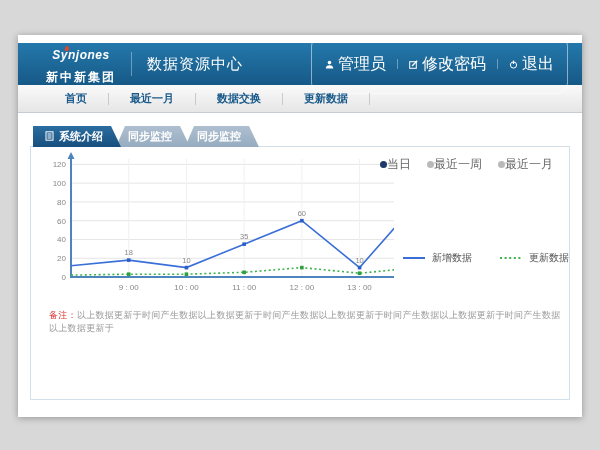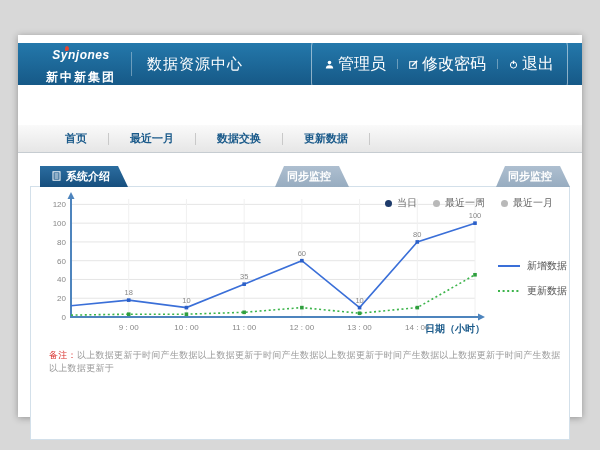--- a/index.html
+++ b/index.html
@@ -16,47 +16,47 @@
   .logo-dot{position:absolute;left:13px;top:-3px;width:4px;height:5px;border-radius:50% 50% 50% 0;background:#e8432e;}
   .logo-cn{font-weight:bold;font-size:12px;letter-spacing:2px;margin-top:9px;}
   .vsep{width:1px;height:24px;background:rgba(255,255,255,.35);margin:0 15px;}
   .app-title{font-size:15px;letter-spacing:1px;}
   .user-pill{margin-left:auto;display:flex;align-items:center;gap:11px;border:1px solid rgba(255,255,255,.5);
              border-radius:11px;padding:18px 13px;font-size:16px;}
   .user-item{display:flex;align-items:center;gap:4px;cursor:pointer;white-space:nowrap;}
   .pill-sep{width:1px;height:10px;background:rgba(255,255,255,.35);}
   
   .navbar{height:27px;background:linear-gradient(180deg,#fafafa,#e6e6e6);border-bottom:1px solid #c6ccd1;
-          display:flex;align-items:center;padding-left:26px;margin-top:40px;}
+          display:flex;align-items:center;padding-left:26px;}
   .nav-item{padding:0 21px;font-size:11px;font-weight:bold;color:#1a5a8a;text-decoration:none;cursor:pointer;}
   .nav-div{width:1px;height:12px;background:#c9c9c9;}
   
   .content{padding:13px 12px 0;}
-  .tabs{display:flex;height:21px;margin-left:10px;position:relative;z-index:2;justify-content:space-between;}
+  .tabs{display:flex;height:21px;margin-left:3px;position:relative;z-index:2;}
   .tab{display:inline-flex;align-items:center;gap:5px;height:21px;padding:0 18px 0 12px;color:#fff;
        font-size:11px;font-weight:bold;cursor:pointer;
        clip-path:polygon(0 0,calc(100% - 10px) 0,100% 100%,0 100%);}
   .tab.active{background:linear-gradient(180deg,#2b6da0,#174f7e);z-index:3;}
   .tab.inactive{background:linear-gradient(180deg,#aebfd0,#97acc0);margin-left:-5px;
        clip-path:polygon(9px 0,calc(100% - 10px) 0,100% 100%,0 100%);}
   .tab.t3{z-index:1;}
   .panel{border:1px solid #d3e0ea;height:252px;position:relative;background:#fff;margin-top:-1px;}
   
   .radio-row{position:absolute;top:9px;right:16px;display:flex;gap:16px;align-items:center;}
-  .radio{display:flex;gap:5px;align-items:center;font-size:10px;color:#666;cursor:pointer;}
+  .radio{display:flex;align-items:center;font-size:12px;color:#666;cursor:pointer;}
   .dot{width:7px;height:7px;border-radius:50%;background:#b9b9b9;}
   .dot.sel{background:#1d3a6a;}
   
   .y-title{margin:26px 0 0 16px;font-size:11px;font-weight:bold;color:#1a5a8a;}
   .chart-row{display:flex;margin-top:0px;}
   #chart{margin-left:6px;}
   #chart .tick{font-size:8px;fill:#888;}
   #chart .xlabel{font-size:10px;fill:#1a5a8a;font-weight:bold;}
   #chart .ptlabel{font-size:7.5px;fill:#888;}
-  .chart-legend{margin-top:72px;margin-left:8px;display:flex;flex-direction:column;gap:11px;}
+  .chart-legend{margin-top:72px;margin-left:8px;display:flex;flex-direction:row;gap:27px;}
   .lg-item{display:flex;align-items:center;gap:6px;font-size:10px;color:#555;cursor:pointer;white-space:nowrap;}
   
   .note{margin:12px 0 0 18px;font-size:9px;color:#999;letter-spacing:.3px;}
   .note-label{color:#d9302c;}
 </style>
 </head>
 <body>
 
 <div class="canvas">
   <div class="page">

